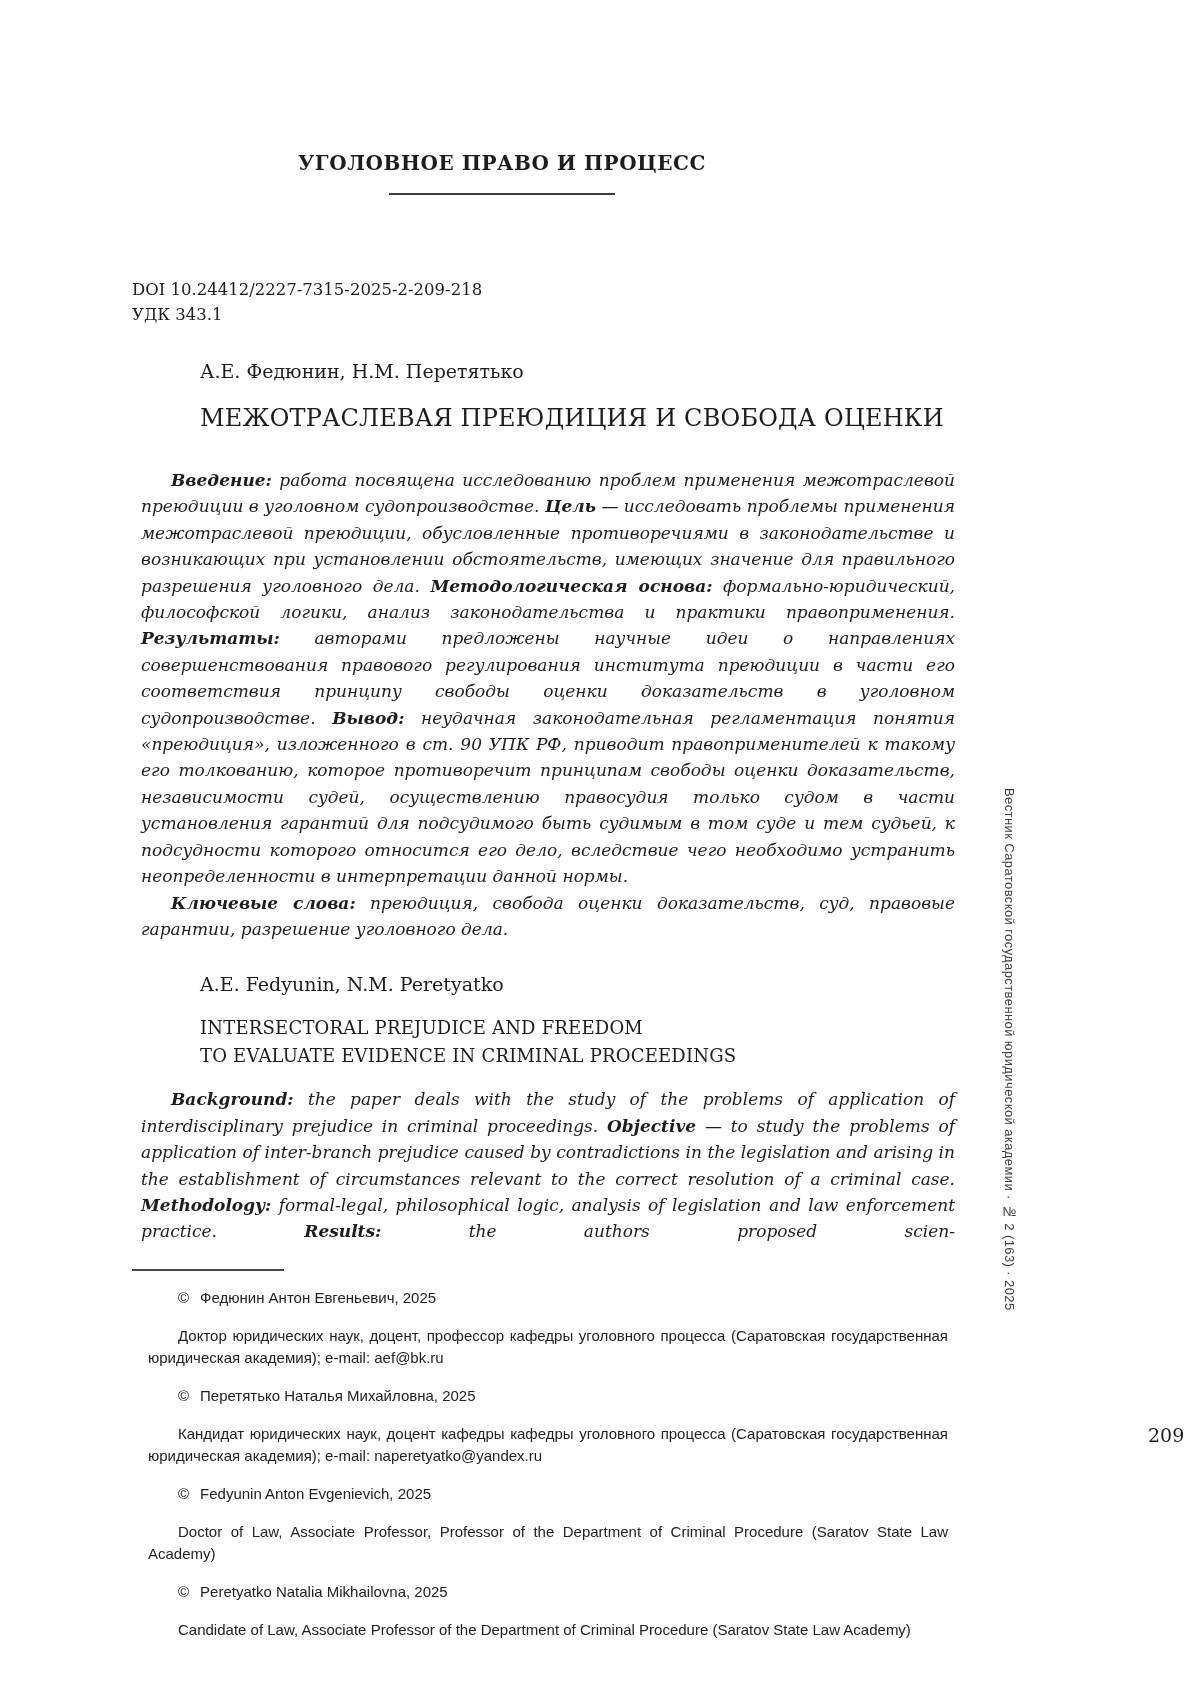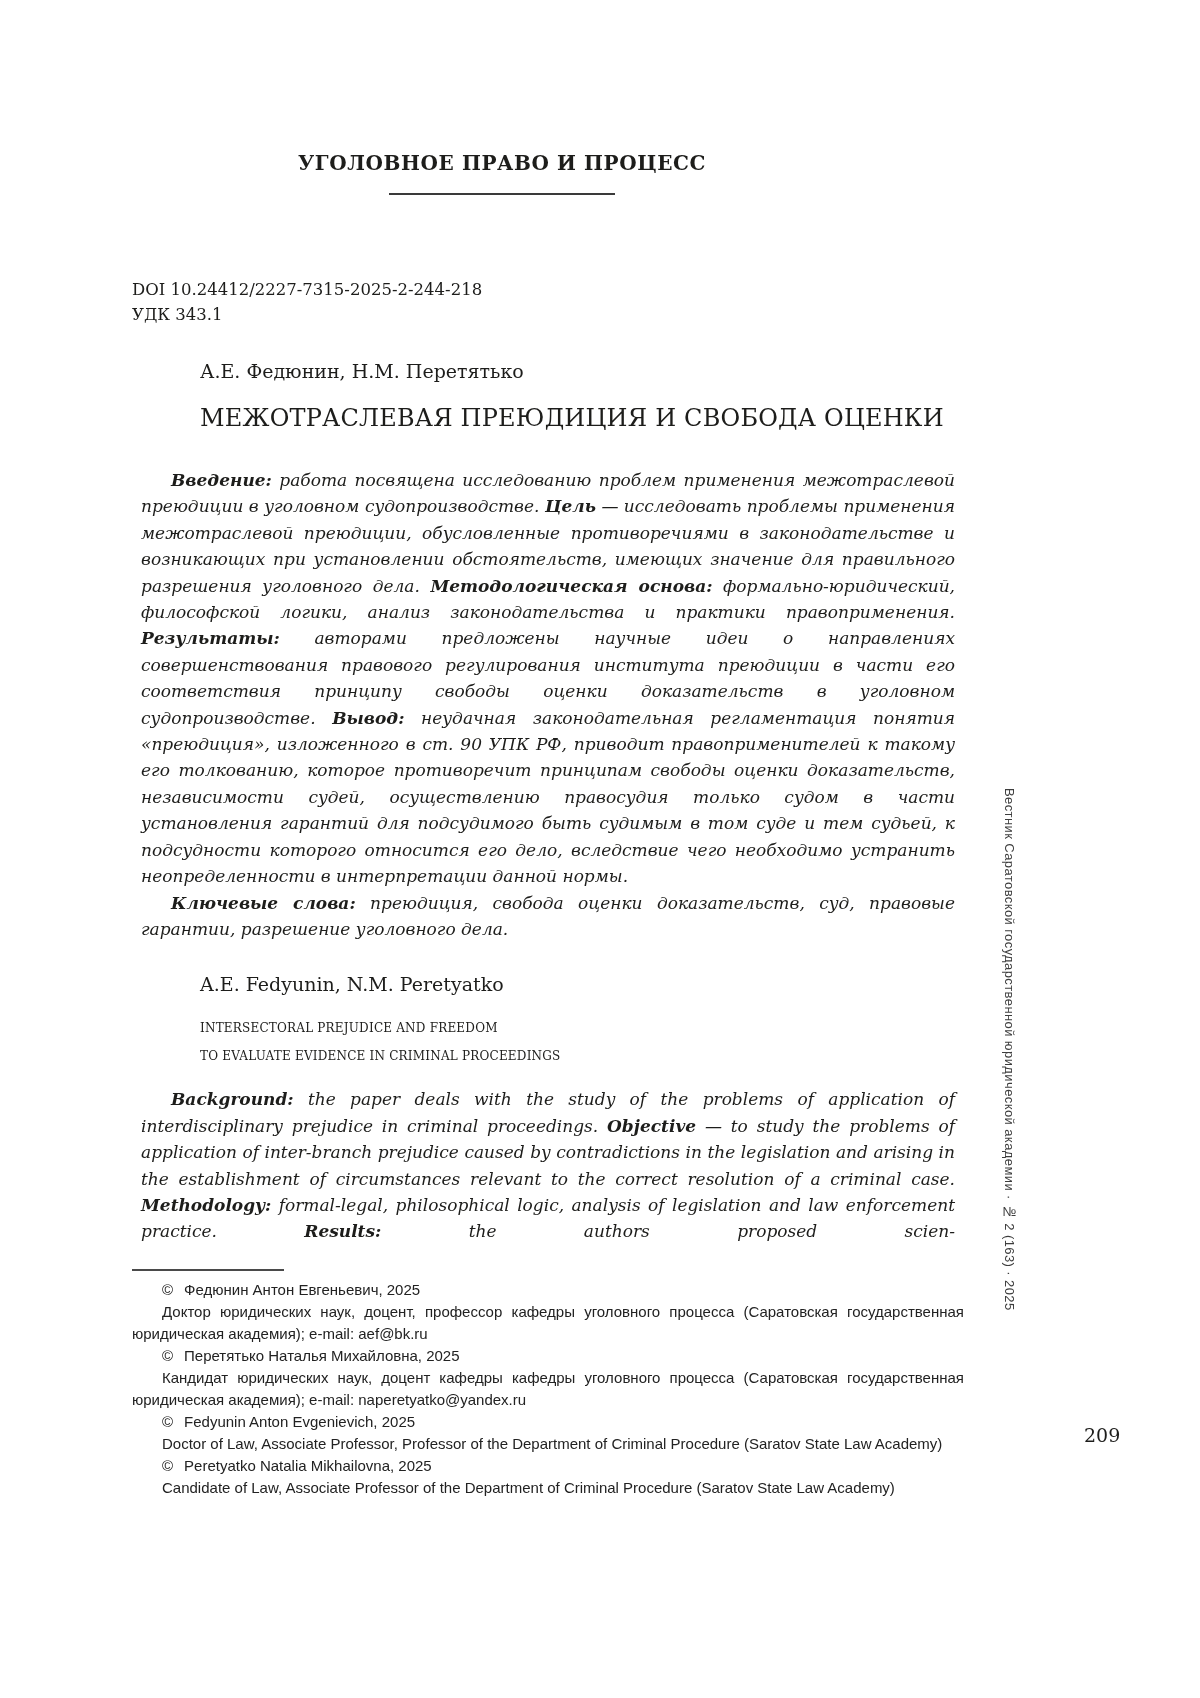--- a/index.html
+++ b/index.html
@@ -42,21 +42,21 @@
     line-height: 24px;
   }
   .article-title {
     margin: 20px 0 0;
     padding-left: 68px;
     font-size: 24px;
     font-weight: normal;
     line-height: 30px;
     letter-spacing: 0.2px;
   }
-  .title-en { font-size: 12px; line-height: 28px; }
+  .title-en { font-size: 18px; line-height: 28px; }
   .abstract {
     margin: 34px 9px 0;
     font-size: 17px;
     font-style: italic;
     line-height: 26.4px;
     text-align: justify;
     text-indent: 30px;
   }
   .abstract .lbl { font-weight: bold; }
   .abstract.keywords { margin-top: 0; }
@@ -65,56 +65,56 @@
   .authors-en { margin-top: 30px; }
   .article-title.title-en { margin-top: 18px; }
   .fn-rule { margin-top: 24px; width: 152px; height: 2px; background: #4a4a4a; }
   .footnotes {
     margin-top: 8px;
     font-family: "Liberation Sans", "DejaVu Sans", sans-serif;
     font-size: 15px;
     line-height: 22px;
     color: #222222;
   }
-  .fn { margin: 0; text-indent: 30px; text-align: justify; }
+  .fn { margin: 16px; text-indent: 30px; text-align: justify; }
   .fn-mark { margin-right: 11px; }
   .sidebar-vertical {
     position: absolute;
     left: 1002px;
     top: 788px;
     height: 482px;
     writing-mode: vertical-rl;
     font-family: "Liberation Sans", "DejaVu Sans", sans-serif;
     font-size: 13px;
     color: #3d3d3d;
     letter-spacing: 0.4px;
     white-space: nowrap;
   }
   .page-number {
     position: absolute;
-    left: 1084px;
+    left: 1148px;
     top: 1424px;
     font-size: 19px;
     color: #1d1d1b;
   }
 </style>
 </head>
 <body>
 
 <div class="page">
 
   <div class="column">
 
     <div class="section-wrap">
       <h1 class="section-title">УГОЛОВНОЕ ПРАВО И ПРОЦЕСС</h1>
       <div class="section-rule"></div>
     </div>
 
     <div class="meta">
-      <div>DOI 10.24412/2227-7315-2025-2-244-218</div>
+      <div>DOI 10.24412/2227-7315-2025-2-209-218</div>
       <div>УДК 343.1</div>
     </div>
 
     <div class="authors">А.Е. Федюнин, Н.М. Перетятько</div>
 
     <h2 class="article-title"><span>МЕЖОТРАСЛЕВАЯ ПРЕЮДИЦИЯ И СВОБОДА ОЦЕНКИ</span><br></h2>
 
     <p class="abstract"><span class="lbl">Введение:</span>
       <span>работа посвящена исследованию проблем применения межотраслевой преюдиции в уголовном судопроизводстве.</span>
       <span class="lbl">Цель</span>

